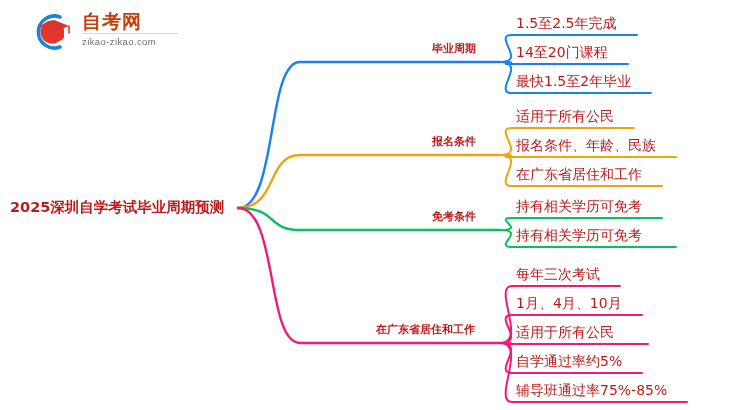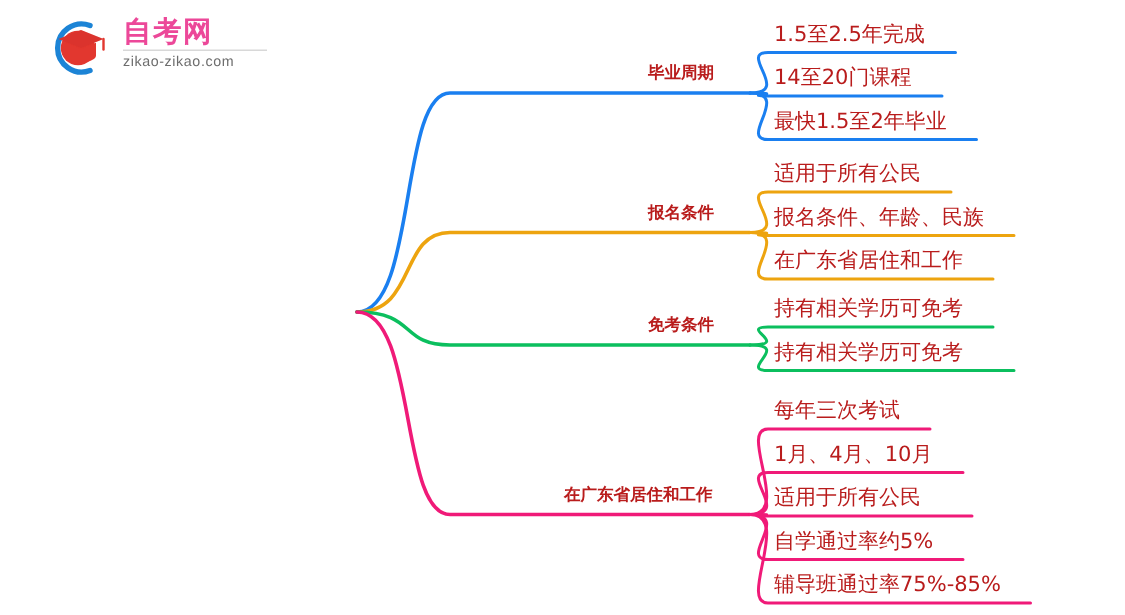--- a/index.html
+++ b/index.html
@@ -32,21 +32,21 @@
   }
   #logo-text {
     position: absolute;
     left: 54px;
     top: 2px;
     width: 96px;
   }
   .logo-cn {
     font-size: 19px;
     font-weight: bold;
-    color: #ec4899;
+    color: #c2410c;
     letter-spacing: 1px;
     line-height: 22px;
     font-family: "DejaVu Sans", "Liberation Sans", sans-serif;
   }
   .logo-rule {
     height: 1px;
     background: #d8d8d8;
     margin: 1px 0 2px 0;
   }
   .logo-url {
@@ -124,20 +124,21 @@
         <path d="M 500 230 C 528 230 492 247 512 247 L 676 247" stroke="#0bbf5e" stroke-width="2"></path>
         <path d="M 238 208 C 278 208 266 343 300 343 L 500 343" stroke="#f01a78"></path>
         <path d="M 500 343 C 528 343 492 286 512 286 L 620 286" stroke="#f01a78" stroke-width="2"></path>
         <path d="M 500 343 C 528 343 492 315 512 315 L 642 315" stroke="#f01a78" stroke-width="2"></path>
         <path d="M 500 343 C 528 343 492 344 512 344 L 648 344" stroke="#f01a78" stroke-width="2"></path>
         <path d="M 500 343 C 528 343 492 373 512 373 L 642 373" stroke="#f01a78" stroke-width="2"></path>
         <path d="M 500 343 C 528 343 492 402 512 402 L 687 402" stroke="#f01a78" stroke-width="2"></path>
       </g>
   </svg>
 
+  <div id="root-label" class="node-text" style="left: 10px; top: 200px;">2025深圳自学考试毕业周期预测</div>
   <div id="text-layer">
       <div class="node-text branch-label" style="left: 432px; top: 43px;">毕业周期</div>
       <div class="node-text leaf-label" style="left: 516px; top: 16px;">1.5至2.5年完成</div>
       <div class="node-text leaf-label" style="left: 516px; top: 45px;">14至20门课程</div>
       <div class="node-text leaf-label" style="left: 516px; top: 74px;">最快1.5至2年毕业</div>
       <div class="node-text branch-label" style="left: 432px; top: 136px;">报名条件</div>
       <div class="node-text leaf-label" style="left: 516px; top: 109px;">适用于所有公民</div>
       <div class="node-text leaf-label" style="left: 516px; top: 138px;">报名条件、年龄、民族</div>
       <div class="node-text leaf-label" style="left: 516px; top: 167px;">在广东省居住和工作</div>
       <div class="node-text branch-label" style="left: 432px; top: 211px;">免考条件</div>

